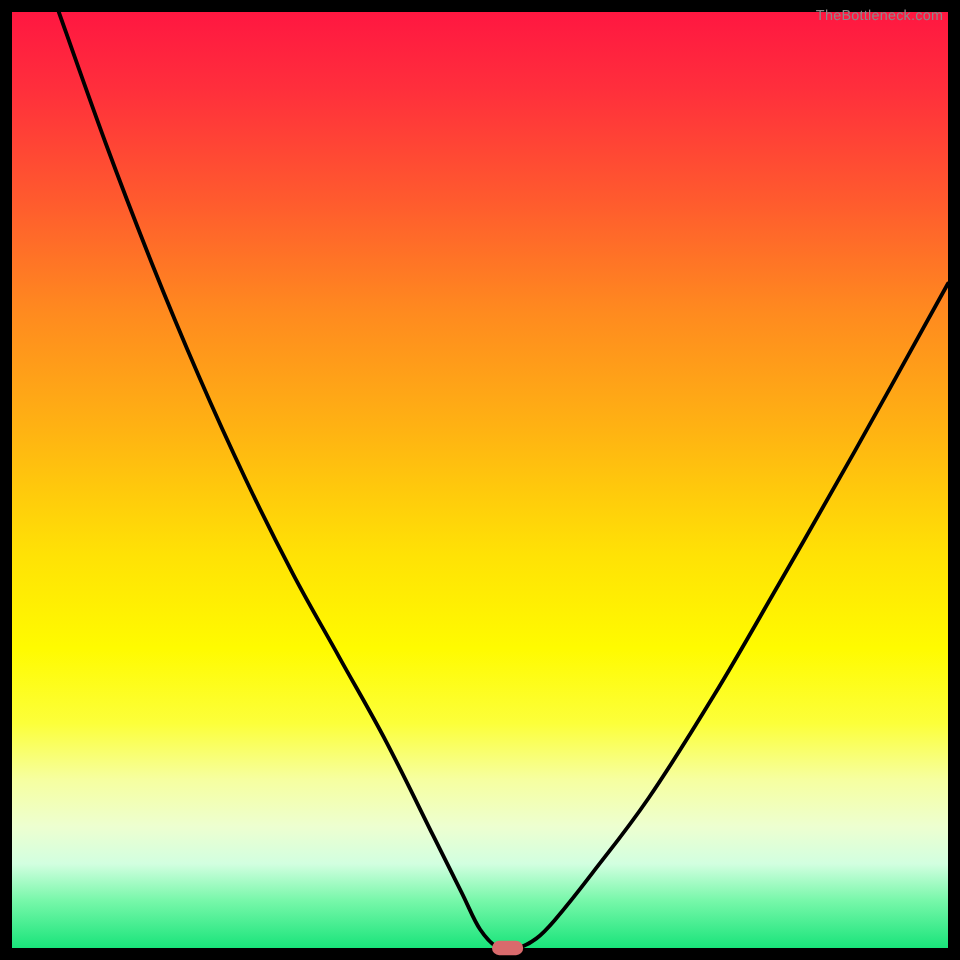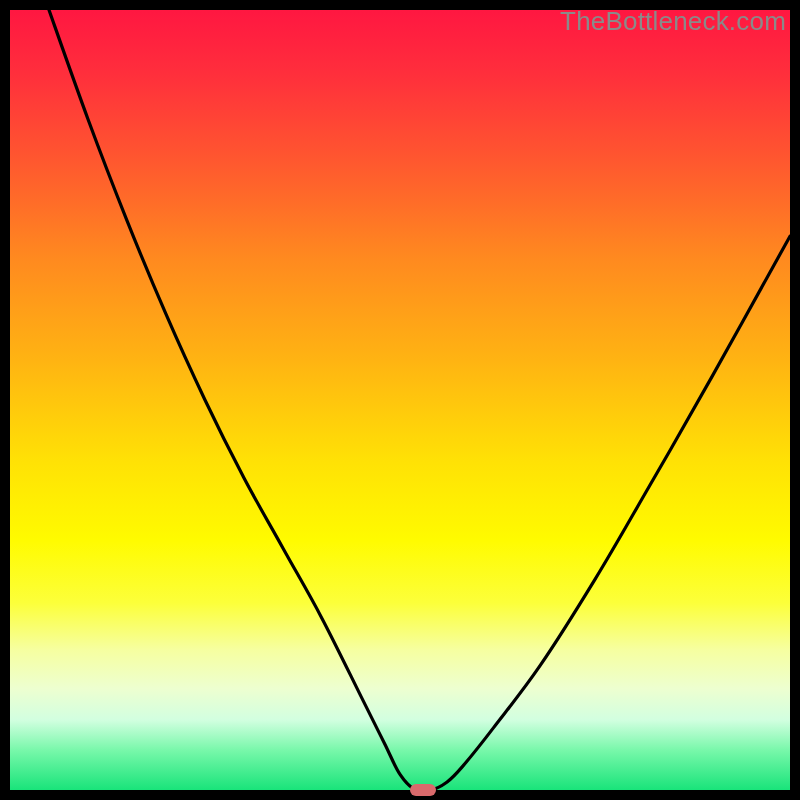--- a/index.html
+++ b/index.html
@@ -56,21 +56,21 @@
     height: 12px;
     border-radius: 6px;
     background: #d96a6c;
     transform: translate(-50%, -50%);
   }
   .attribution {
     position: absolute;
     right: 14px;
     top: 6px;
     color: #8a8a8a;
-    font-size: 26px;
+    font-size: 12px;
     letter-spacing: 0.2px;
     user-select: none;
   }
 </style>
 </head>
 <body>
 <div class="wrap">
 
   <div class="plot">
 

